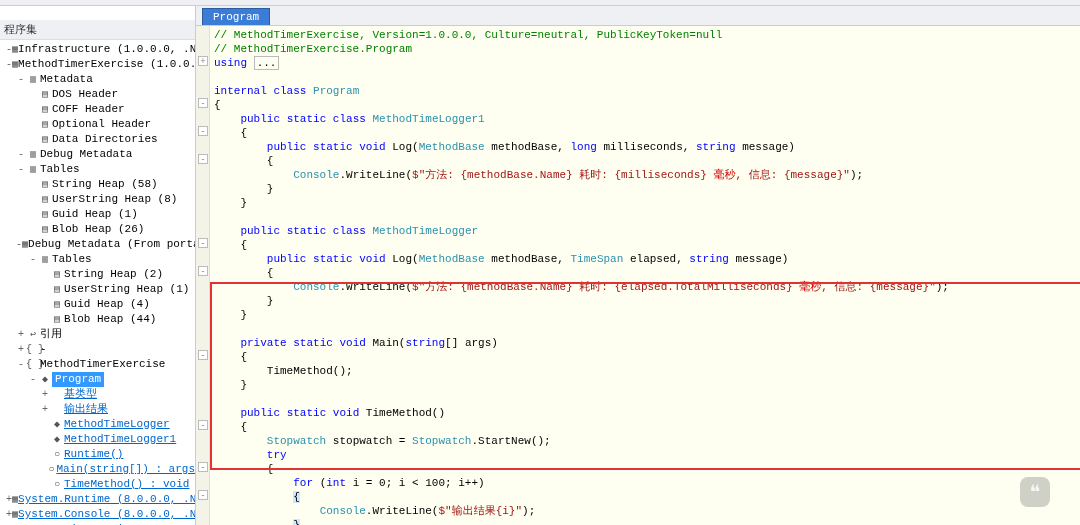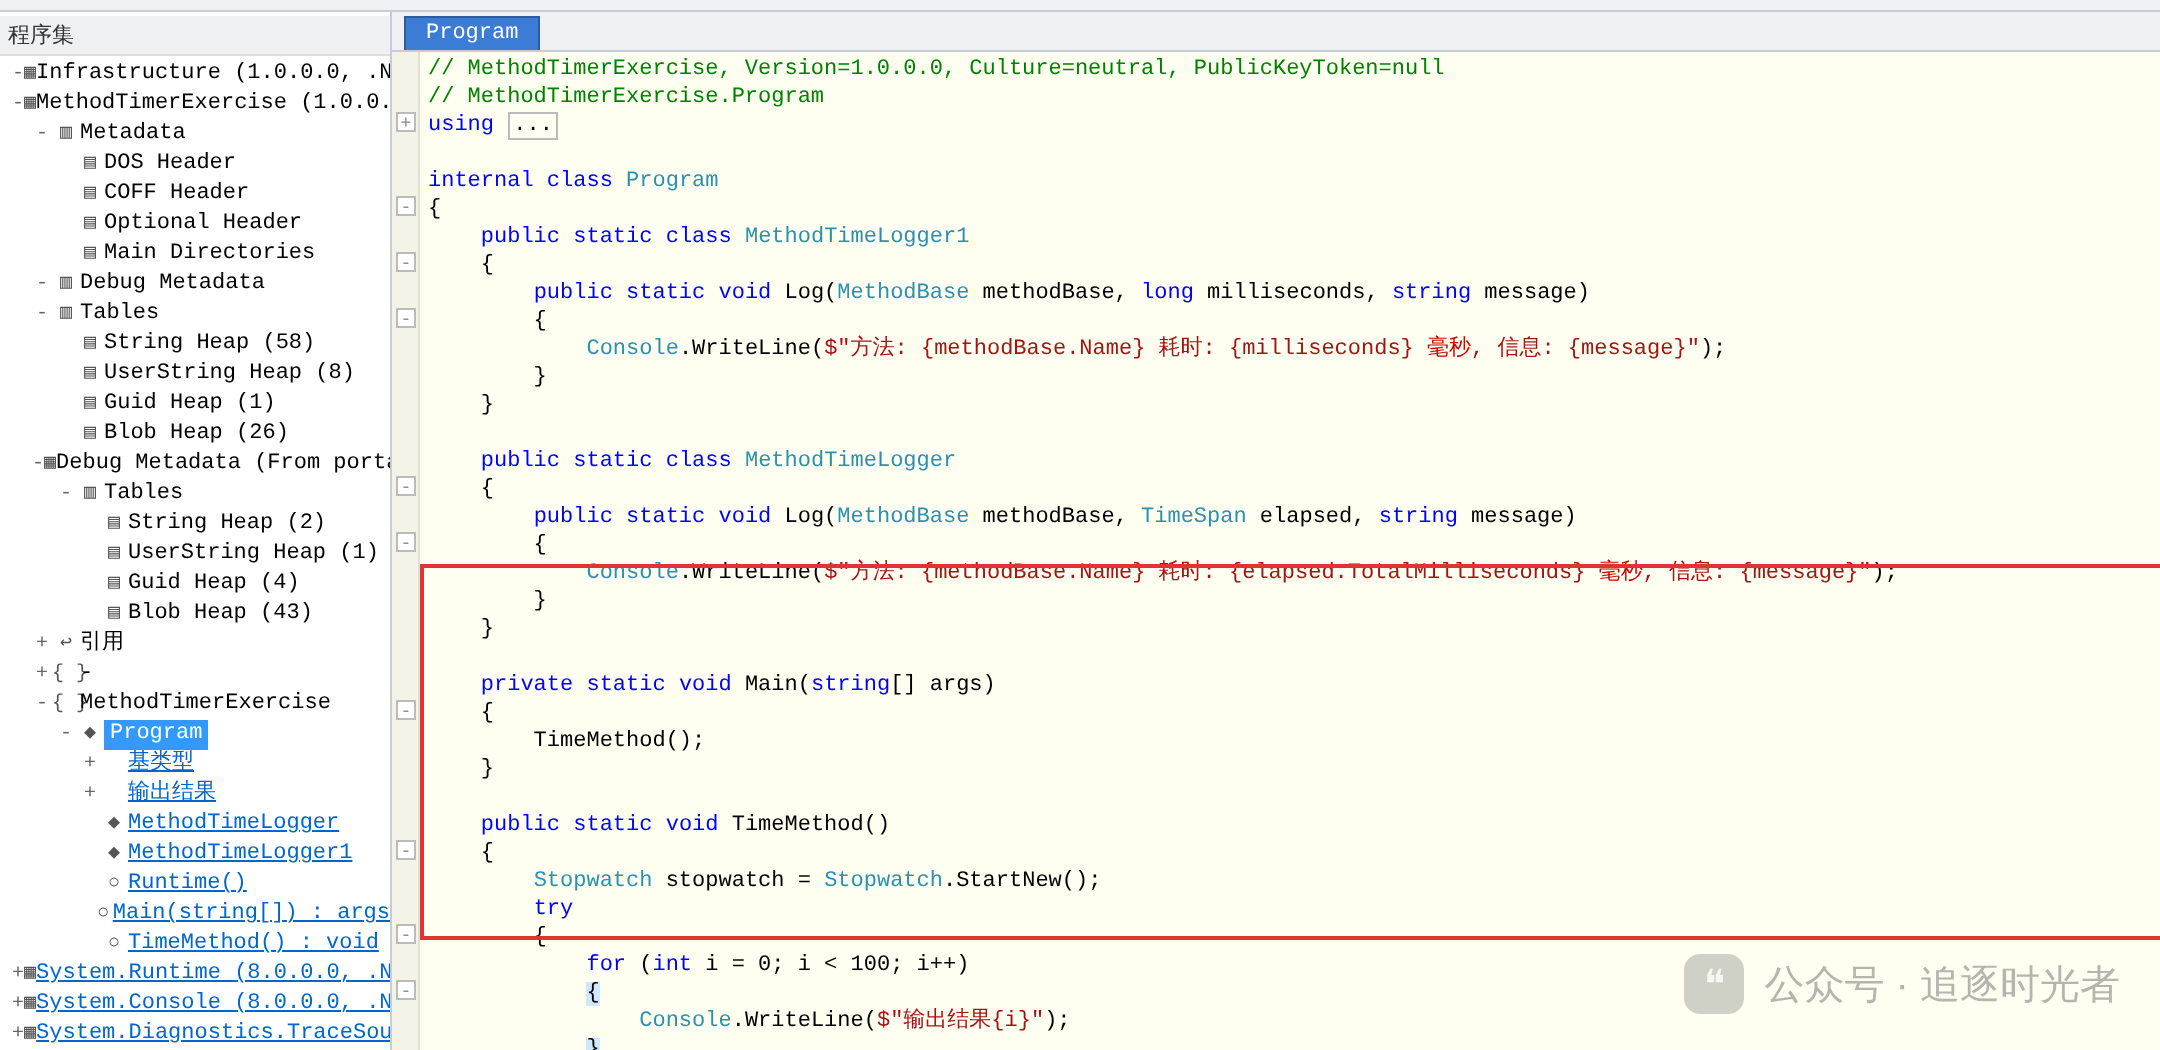--- a/index.html
+++ b/index.html
@@ -23,21 +23,21 @@
     display: flex;
     flex: 1;
     overflow: hidden;
   }
   
   .tree-pane {
     width: 196px;
     background: #fff;
     border-right: 1px solid #c8ccd8;
     overflow: hidden;
-    padding-top: 2px;
+    padding-top: 14px;
   }
   .tree-title {
     font-size: 11px;
     padding: 2px 4px;
     background: #eef0f4;
     border-bottom: 1px solid #ddd;
     color: #333;
   }
   .tree {
     font-size: 11px;
@@ -191,21 +191,21 @@
           <span class="label">COFF Header</span>
         </div>
         <div class="tree-row indent-2">
           <span class="twisty"></span>
           <span class="icon">▤</span>
           <span class="label">Optional Header</span>
         </div>
         <div class="tree-row indent-2">
           <span class="twisty"></span>
           <span class="icon">▤</span>
-          <span class="label">Main Directories</span>
+          <span class="label">Data Directories</span>
         </div>
         <div class="tree-row indent-1">
           <span class="twisty">-</span>
           <span class="icon">▥</span>
           <span class="label">Debug Metadata</span>
         </div>
         <div class="tree-row indent-1">
           <span class="twisty">-</span>
           <span class="icon">▥</span>
           <span class="label">Tables</span>
@@ -251,21 +251,21 @@
           <span class="label">UserString Heap (1)</span>
         </div>
         <div class="tree-row indent-3">
           <span class="twisty"></span>
           <span class="icon">▤</span>
           <span class="label">Guid Heap (4)</span>
         </div>
         <div class="tree-row indent-3">
           <span class="twisty"></span>
           <span class="icon">▤</span>
-          <span class="label">Blob Heap (43)</span>
+          <span class="label">Blob Heap (44)</span>
         </div>
         <div class="tree-row indent-1">
           <span class="twisty">+</span>
           <span class="icon">↩</span>
           <span class="label">引用</span>
         </div>
         <div class="tree-row indent-1">
           <span class="twisty">+</span>
           <span class="icon">{ }</span>
           <span class="label">-</span>
@@ -347,18 +347,17 @@
           <div class="fold" style="top: 240px;">-</div>
           <div class="fold" style="top: 324px;">-</div>
           <div class="fold" style="top: 394px;">-</div>
           <div class="fold" style="top: 436px;">-</div>
           <div class="fold" style="top: 464px;">-</div>
         </div>
       <div class="code" id="code"><div><span class="c-comment">// MethodTimerExercise, Version=1.0.0.0, Culture=neutral, PublicKeyToken=null</span></div><div><span class="c-comment">// MethodTimerExercise.Program</span></div><div><span class="c-key">using</span> <span style="border:1px solid #bbb;padding:0 2px;">...</span></div><div>&nbsp;</div><div><span class="c-key">internal</span> <span class="c-key">class</span> <span class="c-type">Program</span></div><div>{</div><div>    <span class="c-key">public</span> <span class="c-key">static</span> <span class="c-key">class</span> <span class="c-type">MethodTimeLogger1</span></div><div>    {</div><div>        <span class="c-key">public</span> <span class="c-key">static</span> <span class="c-key">void</span> Log(<span class="c-type">MethodBase</span> methodBase, <span class="c-key">long</span> milliseconds, <span class="c-key">string</span> message)</div><div>        {</div><div>            <span class="c-type">Console</span>.WriteLine(<span class="c-str">$"方法: {methodBase.Name} 耗时: {milliseconds} <span class="c-cn">毫秒</span>, 信息: {message}"</span>);</div><div>        }</div><div>    }</div><div>&nbsp;</div><div>    <span class="c-key">public</span> <span class="c-key">static</span> <span class="c-key">class</span> <span class="c-type">MethodTimeLogger</span></div><div>    {</div><div>        <span class="c-key">public</span> <span class="c-key">static</span> <span class="c-key">void</span> Log(<span class="c-type">MethodBase</span> methodBase, <span class="c-type">TimeSpan</span> elapsed, <span class="c-key">string</span> message)</div><div>        {</div><div>            <span class="c-type">Console</span>.WriteLine(<span class="c-str">$"方法: {methodBase.Name} 耗时: {elapsed.TotalMilliseconds} <span class="c-cn">毫秒</span>, 信息: {message}"</span>);</div><div>        }</div><div>    }</div><div>&nbsp;</div><div>    <span class="c-key">private</span> <span class="c-key">static</span> <span class="c-key">void</span> Main(<span class="c-key">string</span>[] args)</div><div>    {</div><div>        TimeMethod();</div><div>    }</div><div>&nbsp;</div><div>    <span class="c-key">public</span> <span class="c-key">static</span> <span class="c-key">void</span> TimeMethod()</div><div>    {</div><div>        <span class="c-type">Stopwatch</span> stopwatch = <span class="c-type">Stopwatch</span>.StartNew();</div><div>        <span class="c-key">try</span></div><div>        {</div><div>            <span class="c-key">for</span> (<span class="c-key">int</span> i = 0; i &lt; 100; i++)</div><div>            <span style="background:#cfe8ff;">{</span></div><div>                <span class="c-type">Console</span>.WriteLine(<span class="c-str">$"输出结果{i}"</span>);</div><div>            <span style="background:#cfe8ff;">}</span></div></div>
       <div class="highlight-box" id="hlbox" style="top: 256px; left: 14px; width: 1046px; height: 188px;"></div>
       <div class="watermark">
         <span class="wm-icon">❝</span>
-        <span>公众号 · 追逐时光者</span>
       </div>
     </div>
   </div>
 
 </div>
 
 </body></html>

